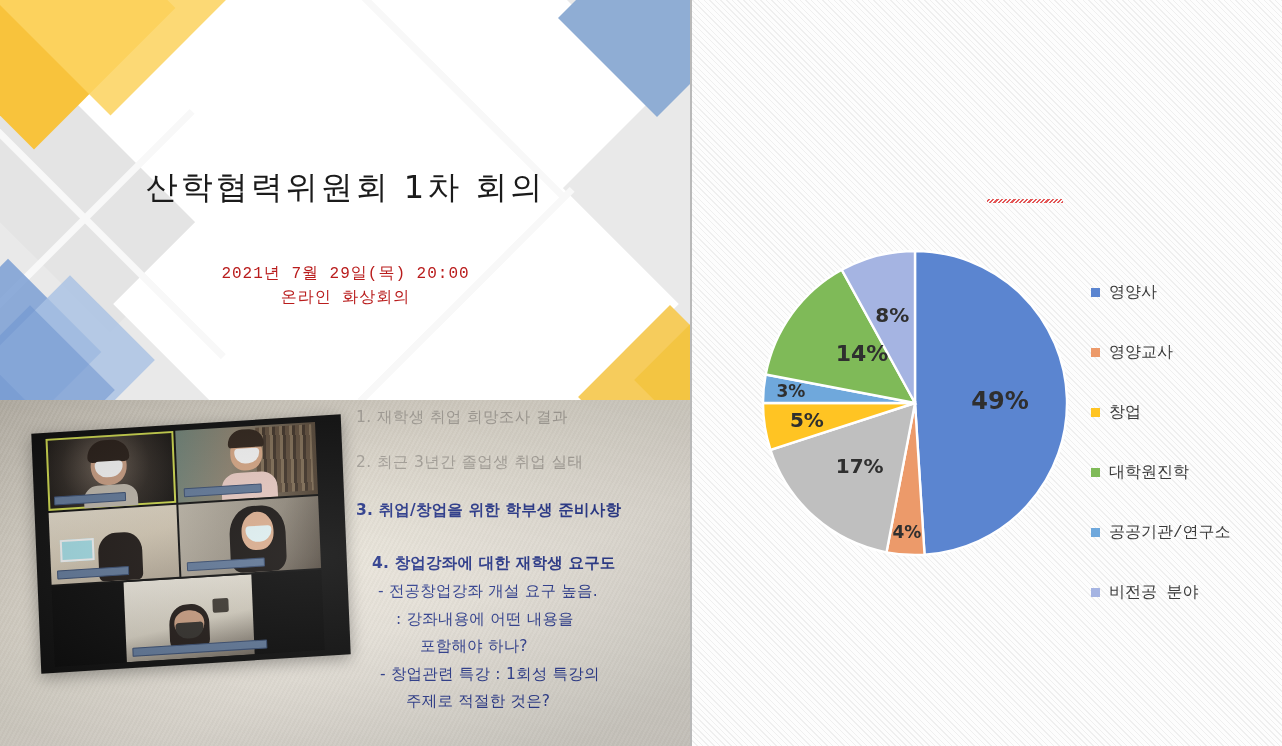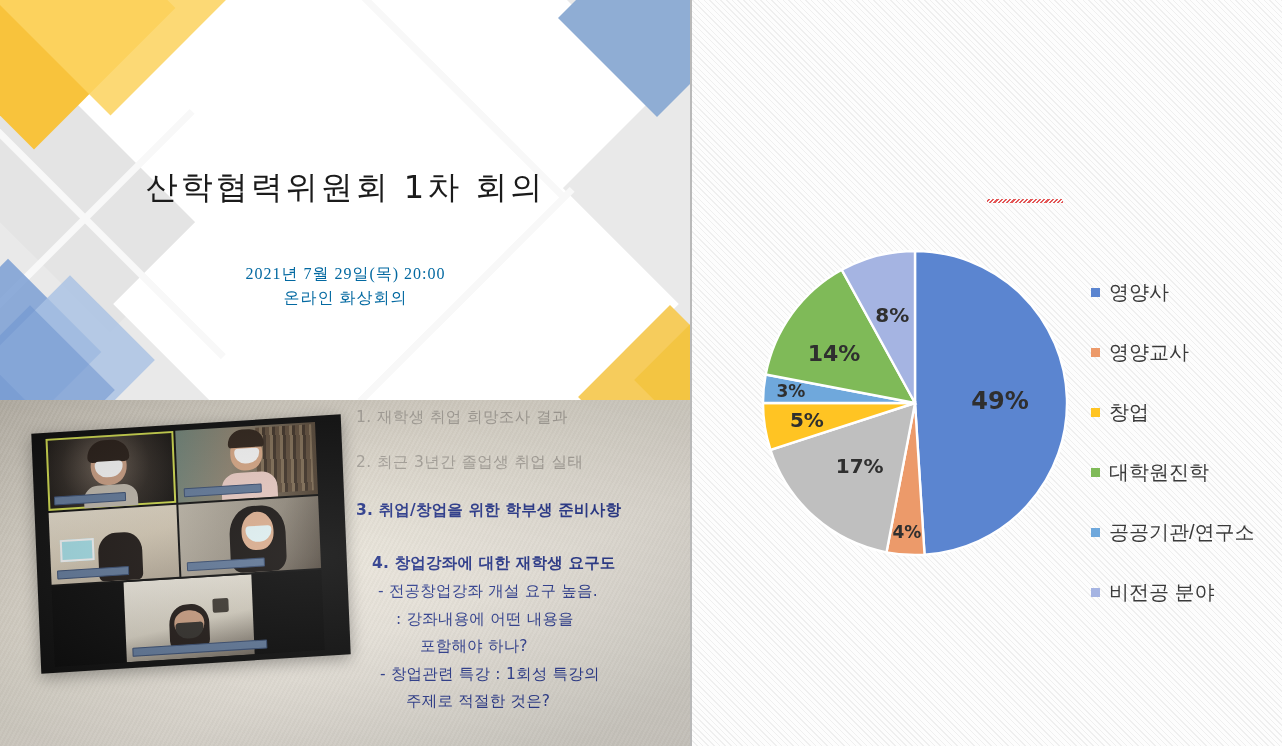--- a/index.html
+++ b/index.html
@@ -108,25 +108,25 @@
     font-weight: 400;
     z-index: 9;
     white-space: nowrap;
   }
   .slide-sub {
     position: absolute;
     left: 0; top: 262px;
     width: 691px;
     text-align: center;
     font-size: 16px;
-    color: #0369a1;
+    color: #b91c1c;
     letter-spacing: 1px;
     line-height: 24px;
     z-index: 9;
-    font-family: Liberation Serif, serif;
+    font-family: Liberation Mono, monospace;
   }
 
   
   .photo {
     position: absolute;
     left: 0; top: 400px;
     width: 691px; height: 346px;
     background: linear-gradient(160deg,#cfc9bd 0%, #ded8cc 22%, #e9e3d8 48%, #e7e1da 70%, #ddd7cf 100%);
     overflow: hidden;
   }
@@ -238,24 +238,24 @@
     display: flex;
     align-items: center;
     height: 60px;
   }
   .legend-swatch {
     width: 9px; height: 9px;
     margin-right: 9px;
     flex: 0 0 auto;
   }
   .legend-label {
-    font-size: 20px;
+    font-size: 16px;
     color: #3a3a3a;
     white-space: nowrap;
-    font-family: Liberation Sans, sans-serif;
+    font-family: Liberation Mono, monospace;
   }
 
   .divider-v {
     position: absolute;
     left: 690px; top: 0;
     width: 2px; height: 746px;
     background: #b9b9b9;
     z-index: 30;
   }
 </style>
@@ -375,21 +375,21 @@
             <path d="M 155 155 L 5.692337889239326 126.51804018296983 A 152 152 0 0 1 81.77344153653928 21.80138463333273 Z" fill="#7fba58" stroke="#ffffff" stroke-width="2.4"></path>
             <path d="M 155 155 L 81.77344153653928 21.80138463333273 A 152 152 0 0 1 154.99999999999997 3 Z" fill="#a5b4e2" stroke="#ffffff" stroke-width="2.4"></path>
           </g>
       </svg>
       <div id="pie-labels">
           <div class="pct" style="font-size: 24px; left: 240px; top: 152.517px; transform: translate(-50%, -50%);">49%</div>
           <div class="pct" style="font-size: 17px; left: 146.887px; top: 283.945px; transform: translate(-50%, -50%);">4%</div>
           <div class="pct" style="font-size: 20px; left: 99.7143px; top: 217.709px; transform: translate(-50%, -50%);">17%</div>
           <div class="pct" style="font-size: 20px; left: 46.9074px; top: 172.12px; transform: translate(-50%, -50%);">5%</div>
           <div class="pct" style="font-size: 17px; left: 30.9132px; top: 143.27px; transform: translate(-50%, -50%);">3%</div>
-          <div class="pct" style="font-size: 22px; left: 74px; top: 104.968px; transform: translate(-50%, -50%);">14%</div>
+          <div class="pct" style="font-size: 22px; left: 102px; top: 104.968px; transform: translate(-50%, -50%);">14%</div>
           <div class="pct" style="font-size: 20px; left: 132.319px; top: 66.6652px; transform: translate(-50%, -50%);">8%</div>
         </div>
     </div>
 
     <div class="legend" id="legend">
         <div class="legend-item">
           <span class="legend-swatch" style="background: rgb(91, 133, 208);"></span>
           <span class="legend-label">영양사</span>
         </div>
         <div class="legend-item">

